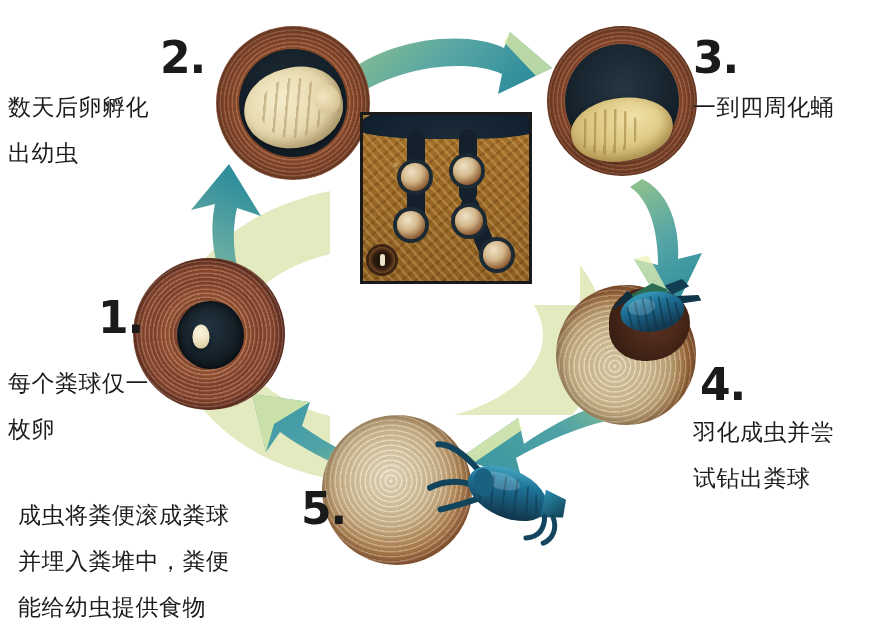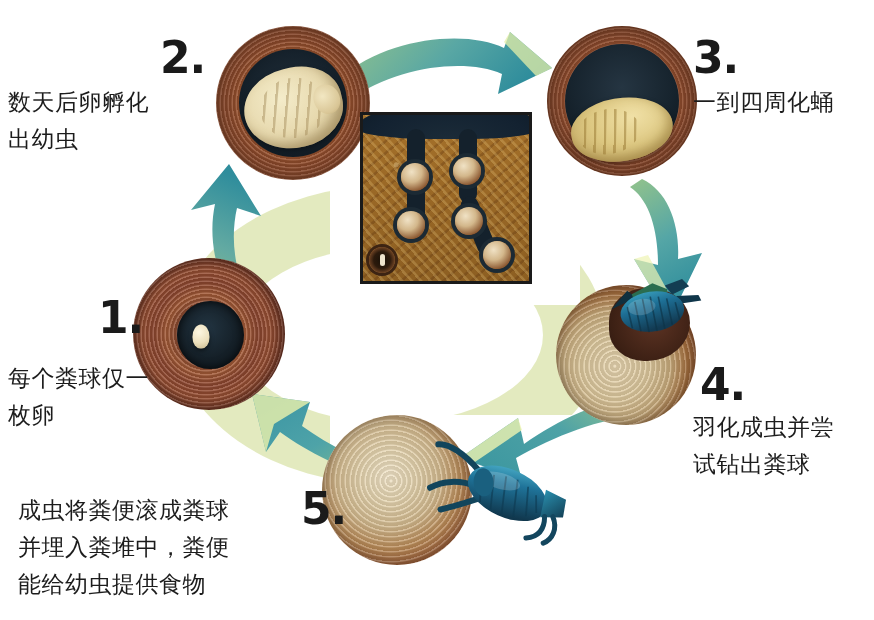--- a/index.html
+++ b/index.html
@@ -59,21 +59,21 @@
   .num-2 { left: 160px; top: 36px; }
   .num-3 { left: 693px; top: 36px; }
   .num-4 { left: 700px; top: 363px; }
   .num-5 { left: 301px; top: 487px; }
 
   
   .caption {
     position: absolute;
     color: #1c1c1c;
     font-size: 23px;
-    line-height: 37px;
+    line-height: 46px;
     white-space: pre-line;
     font-weight: 500;
     letter-spacing: .5px;
   }
   .cap-1 { left: 8px;   top: 360px; width: 220px; }
   .cap-2 { left: 8px;   top: 84px;  width: 230px; }
   .cap-3 { left: 693px; top: 84px;  width: 200px; }
   .cap-4 { left: 693px; top: 409px; width: 190px; }
   .cap-5 { left: 18px;  top: 494px; width: 300px; font-family: Liberation Mono, monospace; }
 

